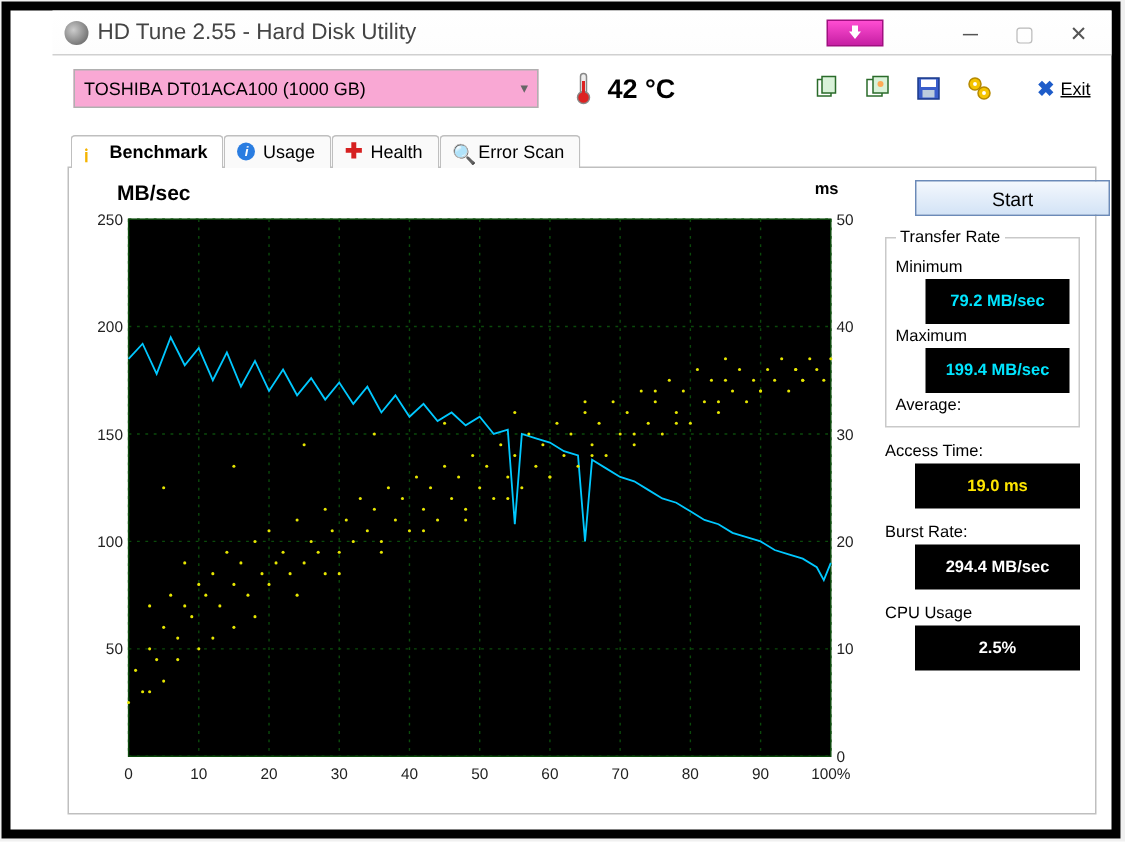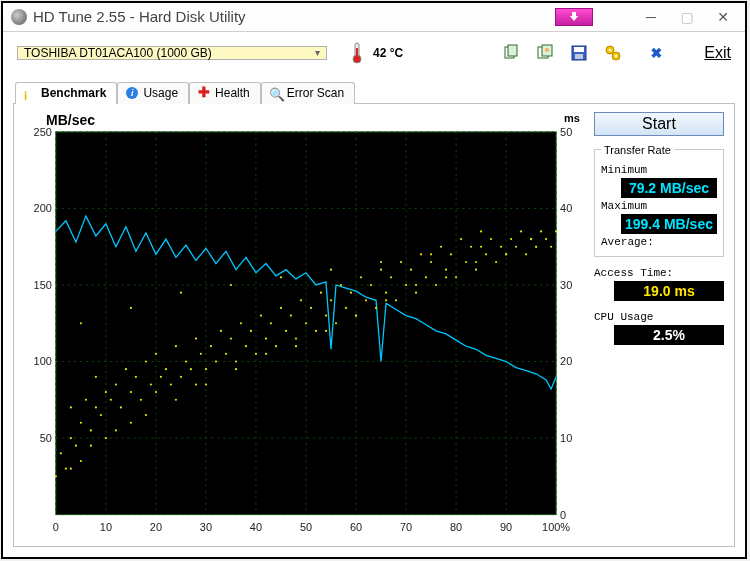--- a/index.html
+++ b/index.html
@@ -1,58 +1,58 @@
 <!DOCTYPE html>
 <html><head>
 <meta charset="utf-8">
 <style>
   * { box-sizing: border-box; margin: 0; padding: 0; font-family: "Segoe UI", Tahoma, sans-serif; }
   body { background: #f0f0f0; width: 750px; height: 561px; overflow: hidden; }
-  .window { width: 746px; height: 558px; margin: 1px; border: 2px solid #000000; background: #fff; display: flex; flex-direction: column; }
+  .window { width: 746px; height: 558px; margin: 1px; border: 6px solid #000000; background: #fff; display: flex; flex-direction: column; padding-left: 28px; }
   .titlebar { height: 30px; background: linear-gradient(#fff, #fdfdfd); border-bottom: 1px solid #d0d0d0; display: flex; align-items: center; padding: 0 4px 0 8px; }
   .titlebar .app-icon { width: 16px; height: 16px; margin-right: 6px; background: radial-gradient(circle at 6px 6px,#ccc,#555); border-radius: 50%; }
   .titlebar .title-text { font-size: 15px; color: #444; flex: 0 0 auto; }
   .titlebar .spacer { flex: 1; }
   .titlebar .pink-btn { width: 38px; height: 18px; background: linear-gradient(#ff4dd2,#c61fa3); border: 1px solid #a01080; display: flex; align-items: center; justify-content: center; margin-right: 40px;}
   .titlebar .pink-btn svg { width: 12px; height: 12px; }
   .winbtn { width: 36px; height: 24px; display: flex; align-items: center; justify-content: center; color: #555; font-size: 14px; }
 
   .toolbar-row { height: 44px; display: flex; align-items: center; padding: 0 14px; gap: 10px; }
-  .drive-select { width: 310px; height: 14px; border: 1px solid #b0b0b0; background: #fef9c3; display: flex; align-items: center; padding: 0 6px; font-size: 12px; position: relative; }
+  .drive-select { width: 310px; height: 26px; border: 1px solid #b0b0b0; background: #f9a8d4; display: flex; align-items: center; padding: 0 6px; font-size: 12px; position: relative; }
   .drive-select .chev { position: absolute; right: 6px; color: #666; font-size: 10px;}
   .thermo { width: 12px; height: 22px; margin-left: 14px; }
-  .temp-text { font-size: 12px; font-weight: bold; }
+  .temp-text { font-size: 18px; font-weight: bold; }
   .tool-icons { display: flex; gap: 14px; margin-left: auto; }
   .tico { width: 20px; height: 20px; display: flex; align-items: center; justify-content: center; }
   .exit-block { display: flex; align-items: center; gap: 4px; margin-left: 18px; }
   .exit-x { color: #1e5cc9; font-weight: bold; font-size: 14px; }
-  .exit-text { font-size: 16px; text-decoration: underline; margin-left: 38px; }
+  .exit-text { font-size: 12px; text-decoration: underline; }
 
   .tab-strip { display: flex; align-items: flex-end; padding: 0 12px; height: 26px; position: relative; margin-top: 4px;}
   .tab { border: 1px solid #bfbfbf; border-bottom: none; border-radius: 3px 3px 0 0; padding: 3px 10px 4px 8px; font-size: 12px; background: #fafafa; display: flex; align-items: center; gap: 5px; position: relative; top: 1px;}
   .tab.active { background: #fff; z-index: 3; font-weight: bold;}
   .tab-icon { width: 12px; height: 12px; display: inline-block; }
   .tab-ico-bench { color: #f5b400; font-weight: bold; font-size: 12px;}
   .tab-ico-info { background: #2a7de1; color: #fff; border-radius: 50%; font-size: 9px; text-align: center; line-height: 12px; font-style: italic; font-weight: bold;}
   .tab-ico-health { color: #d62020; font-weight: bold; font-size: 14px; line-height: 10px;}
   .tab-ico-scan  { color: #1a8a1a; font-weight: bold; font-size: 13px;}
 
   .tab-panel { flex: 1; margin: 0 10px 10px 10px; border: 1px solid #bfbfbf; background: #fff; display: flex; padding: 8px 10px 8px 8px; gap: 10px;}
 
   .chart-area { flex: 1; position: relative; }
   .axis-label-left { position: absolute; left: 24px; top: 0; font-size: 14px; font-weight: bold;}
-  .axis-label-right { position: absolute; right: 4px; top: 0; font-size: 11px; font-weight: bold;}
+  .axis-label-right { position: absolute; right: 21px; top: 0; font-size: 11px; font-weight: bold;}
   .chart-svg { width: 100%; height: 100%; }
 
   .side { width: 130px; display: flex; flex-direction: column; gap: 8px; font-size: 12px; }
-  .start-btn { height: 24px; border: 1px solid #6b8ab8; background: linear-gradient(#f4f8fd,#d3e3f6); font-size: 16px; width: 100%; }
+  .start-btn { height: 24px; border: 1px solid #6b8ab8; background: linear-gradient(#f4f8fd,#d3e3f6); font-size: 13px; width: 100%; margin-left: 20px; }
   .fieldset { border: 1px solid #c9c9c9; padding: 6px 6px 8px 6px; }
   .fieldset legend { font-size: 11px; padding: 0 3px; }
-  .metric-label { font-size: 11px; margin-top: 2px; font-family: Liberation Mono, monospace;}
-  .metric-box { background: #000; height: 20px; display: flex; align-items: center; justify-content: center; margin-top: 2px; font-size: 14px; font-weight: bold; margin-left: 20px;}
+  .metric-label { font-size: 11px; margin-top: 2px;}
+  .metric-box { background: #000; height: 30px; display: flex; align-items: center; justify-content: center; margin-top: 2px; font-size: 11px; font-weight: bold; margin-left: 20px;}
   .metric-box.cyan { color: #00e5ff; }
   .metric-box.yellow { color: #ffe600; }
   .metric-box.white { color: #fff; }
 
   .chart-bg { fill: #000; }
   .grid-line { stroke: #0b4a0b; stroke-width: 1; stroke-dasharray: 2 4;}
   .tick-text { font-size: 11px; fill: #222; }
   .series-line { fill: none; stroke: #00c8ff; stroke-width: 1.3; }
   .scatter-pt { fill: #e6e600; }
   .axis-frame { fill: none; stroke: #0b4a0b; stroke-width: 1;}
@@ -338,20 +338,24 @@
         <div class="metric-label">Maximum</div>
         <div class="metric-box cyan">199.4 MB/sec</div>
         <div class="metric-label">Average:</div>
       </fieldset>
 
       <div>
         <div class="metric-label">Access Time:</div>
         <div class="metric-box yellow">19.0 ms</div>
       </div>
 
+      <div>
+        <div class="metric-label">Burst Rate:</div>
+        <div class="metric-box white">294.4 MB/sec</div>
+      </div>
 
       <div>
         <div class="metric-label">CPU Usage</div>
         <div class="metric-box white">2.5%</div>
       </div>
     </div>
   </div>
 </div>
 
 </body></html>

